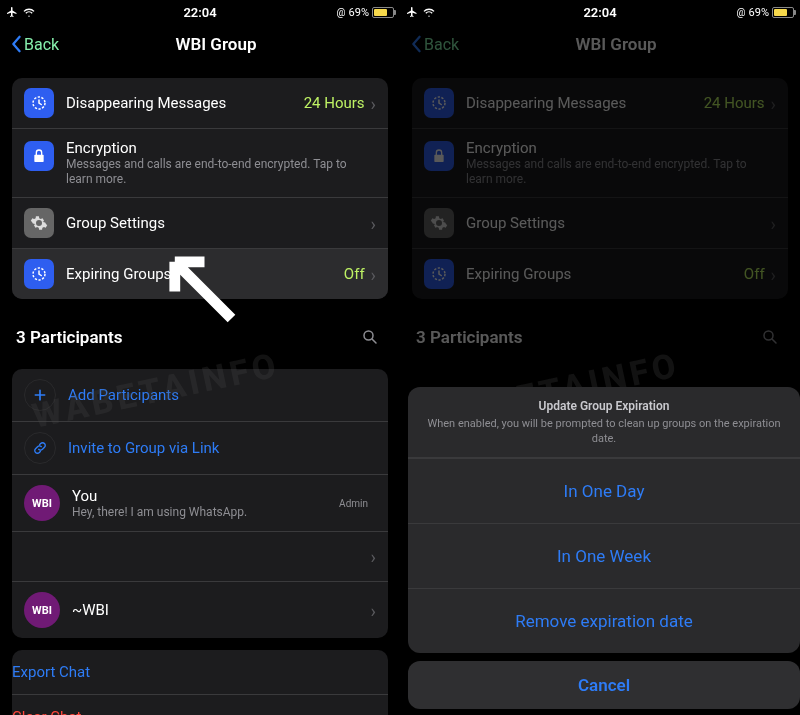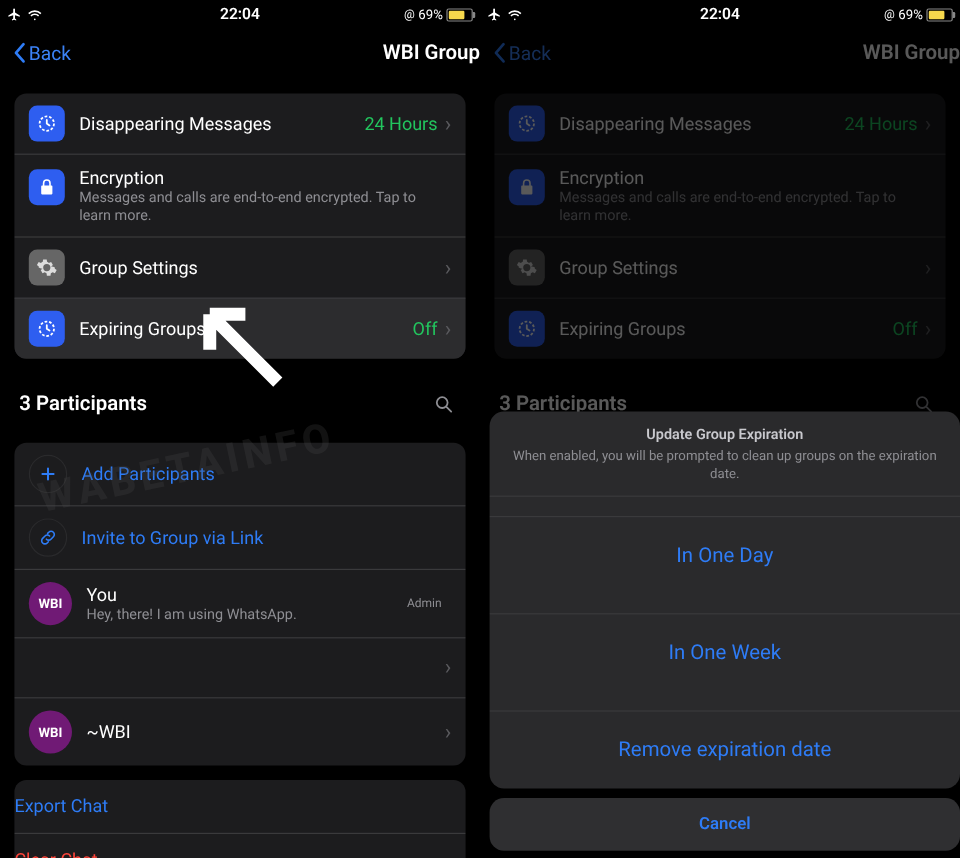--- a/index.html
+++ b/index.html
@@ -8,47 +8,47 @@
   .phone.dimmed .content-area { opacity: 0.35; }
   .phone.dimmed .nav-bar { opacity: 0.35; }
   .status-bar { height: 22px; display: flex; align-items: center; padding: 2px 6px 0 6px; color: #fff; font-size: 11px; gap: 28px; }
   .status-left { display: flex; align-items: center; gap: 4px; flex: 1; }
   .status-center { flex: 1; text-align: center; font-weight: 600; font-size: 13px; }
   .status-right { display: flex; align-items: center; gap: 3px; flex: 1; justify-content: flex-end; }
   .battery { width: 22px; height: 11px; border: 1px solid #888; border-radius: 2px; position: relative; display: inline-block; }
   .battery::after { content:""; position:absolute; right:-3px; top:2.5px; width:2px; height:5px; background:#888; border-radius: 0 1px 1px 0;}
   .battery-fill { position:absolute; left:1px; top:1px; bottom:1px; width:65%; background:#f7d94c; border-radius:1px;}
   .nav-bar { height: 44px; display:flex; align-items:center; padding: 0 10px; color:#fff; position:relative; }
-  .nav-back { color:#3b82f6; font-size:16px; display:flex; align-items:center; gap:2px; }
-  .nav-title { position:absolute; left:0; right:0; text-align:right; font-weight:600; font-size:17px; pointer-events:none;padding-left:32px; }
+  .nav-back { color:#86efac; font-size:16px; display:flex; align-items:center; gap:2px; }
+  .nav-title { position:absolute; left:0; right:0; text-align:center; font-weight:600; font-size:17px; pointer-events:none;padding-left:32px; }
   .section { margin: 12px; border-radius: 10px; background:#1c1c1e; overflow:hidden; }
   .row { display:flex; align-items:center; padding: 10px 12px; color:#fff; min-height:46px; position:relative; }
   .row + .row { border-top: 0.5px solid #3a3a3c; }
   .row .icon-box { width:30px; height:30px; border-radius:7px; display:flex; align-items:center; justify-content:center; margin-right:12px; flex-shrink:0; }
   .row-label { flex:1; font-size:15px; }
   .row-sub { color:#8e8e93; font-size:12px; line-height:1.25; }
-  .row-value { color:#22c55e; font-size:15px; margin-right:4px; }
+  .row-value { color:#bef264; font-size:15px; margin-right:4px; }
   .chev { color:#5a5a5e; font-size:18px; margin-left:2px; }
   .row.highlight { background:#2c2c2e; }
   .list-header { color:#fff; font-size:17px; font-weight:600; padding: 12px 16px 6px 16px; display:flex; align-items:center; }
   .search-circle { margin-left:auto; width:28px; height:28px; display:flex; align-items:center; justify-content:center; color:#8e8e93; }
   .circle-icon { width:32px;height:32px;border-radius:50%; display:flex; align-items:center; justify-content:center; margin-right:12px; flex-shrink:0; }
   .blue-text { color:#2e7cf6; }
   .avatar { width:36px;height:36px;border-radius:50%;background:#701a75;color:#fff;font-size:11px;font-weight:700;display:flex;align-items:center;justify-content:center; margin-right:12px; flex-shrink:0;}
   .admin-tag { color:#8e8e93; font-size:10px; margin-right:8px;}
   .export-row { padding:13px 0; font-size:15px; }
   .arrow-pointer { position:absolute; pointer-events:none; }
   .sheet-backdrop { position:absolute; inset:0; background:rgba(0,0,0,0.0); }
   .action-sheet { position:absolute; left:8px; right:0; bottom:6px; }
   .sheet-group { background:#2a2a2c; border-radius:12px; overflow:hidden; margin-bottom:8px; }
   .sheet-header { padding:12px 18px 10px 18px; text-align:center; border-bottom:0.5px solid #3a3a3c;}
   .sheet-title { color:#c9c9ce; font-size:12px; font-weight:600; margin-bottom:4px;}
   .sheet-msg { color:#8e8e93; font-size:11px; line-height:1.35; }
-  .sheet-btn { text-align:center; padding:22px 0; color:#2e7cf6; font-size:17px; border-top:0.5px solid #3a3a3c;margin-top:16px;}
-  .cancel-btn { text-align:center; padding:14px 0; color:#2e7cf6; font-size:14px; font-weight:600; background:#2f2f31; border-radius:12px;}
+  .sheet-btn { text-align:center; padding:22px 0; color:#2e7cf6; font-size:17px; border-top:0.5px solid #3a3a3c;}
+  .cancel-btn { text-align:center; padding:14px 0; color:#2e7cf6; font-size:17px; font-weight:600; background:#2f2f31; border-radius:12px;}
   svg { display:block; }
   .watermark { position:absolute; color:#4a4a4a; font-size:34px; font-weight:800; letter-spacing:4px; opacity:0.25; transform:rotate(-12deg); pointer-events:none; }
 </style>
 </head>
 <body>
 
 <div class="phone">
   <div class="status-bar">
     <div class="status-left">
       <svg width="12" height="12" viewBox="0 0 24 24" fill="#fff">

